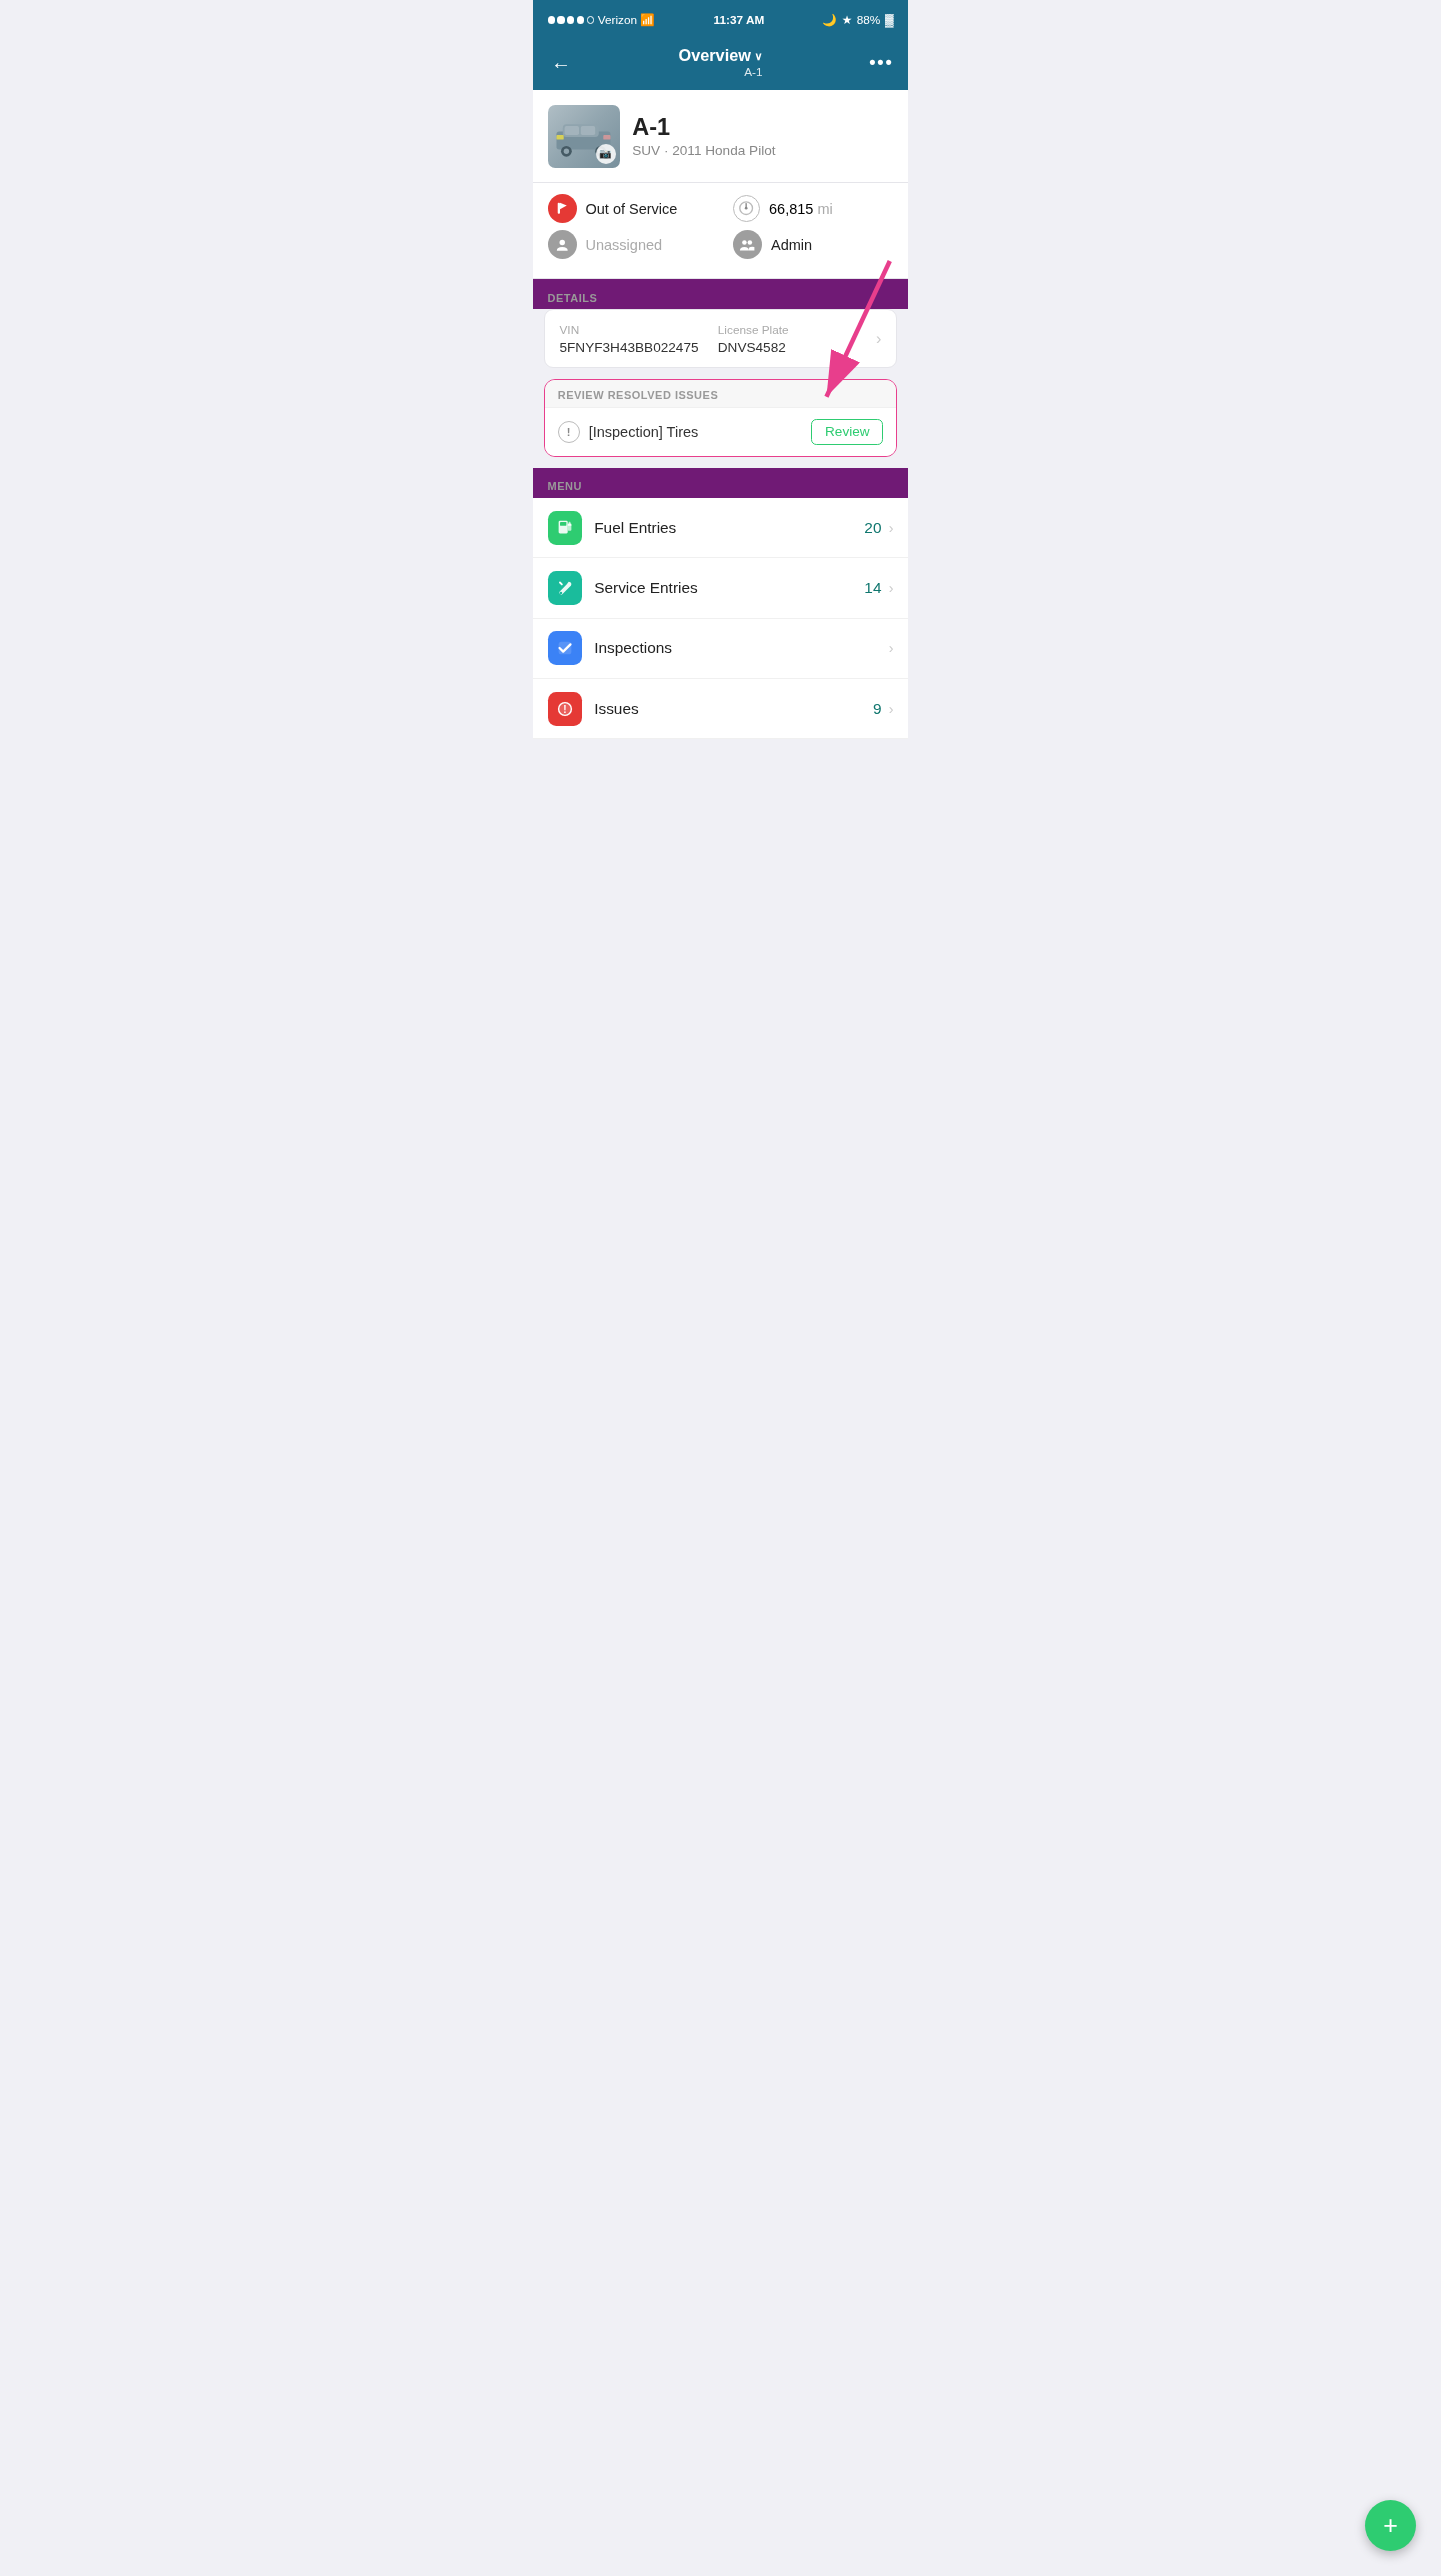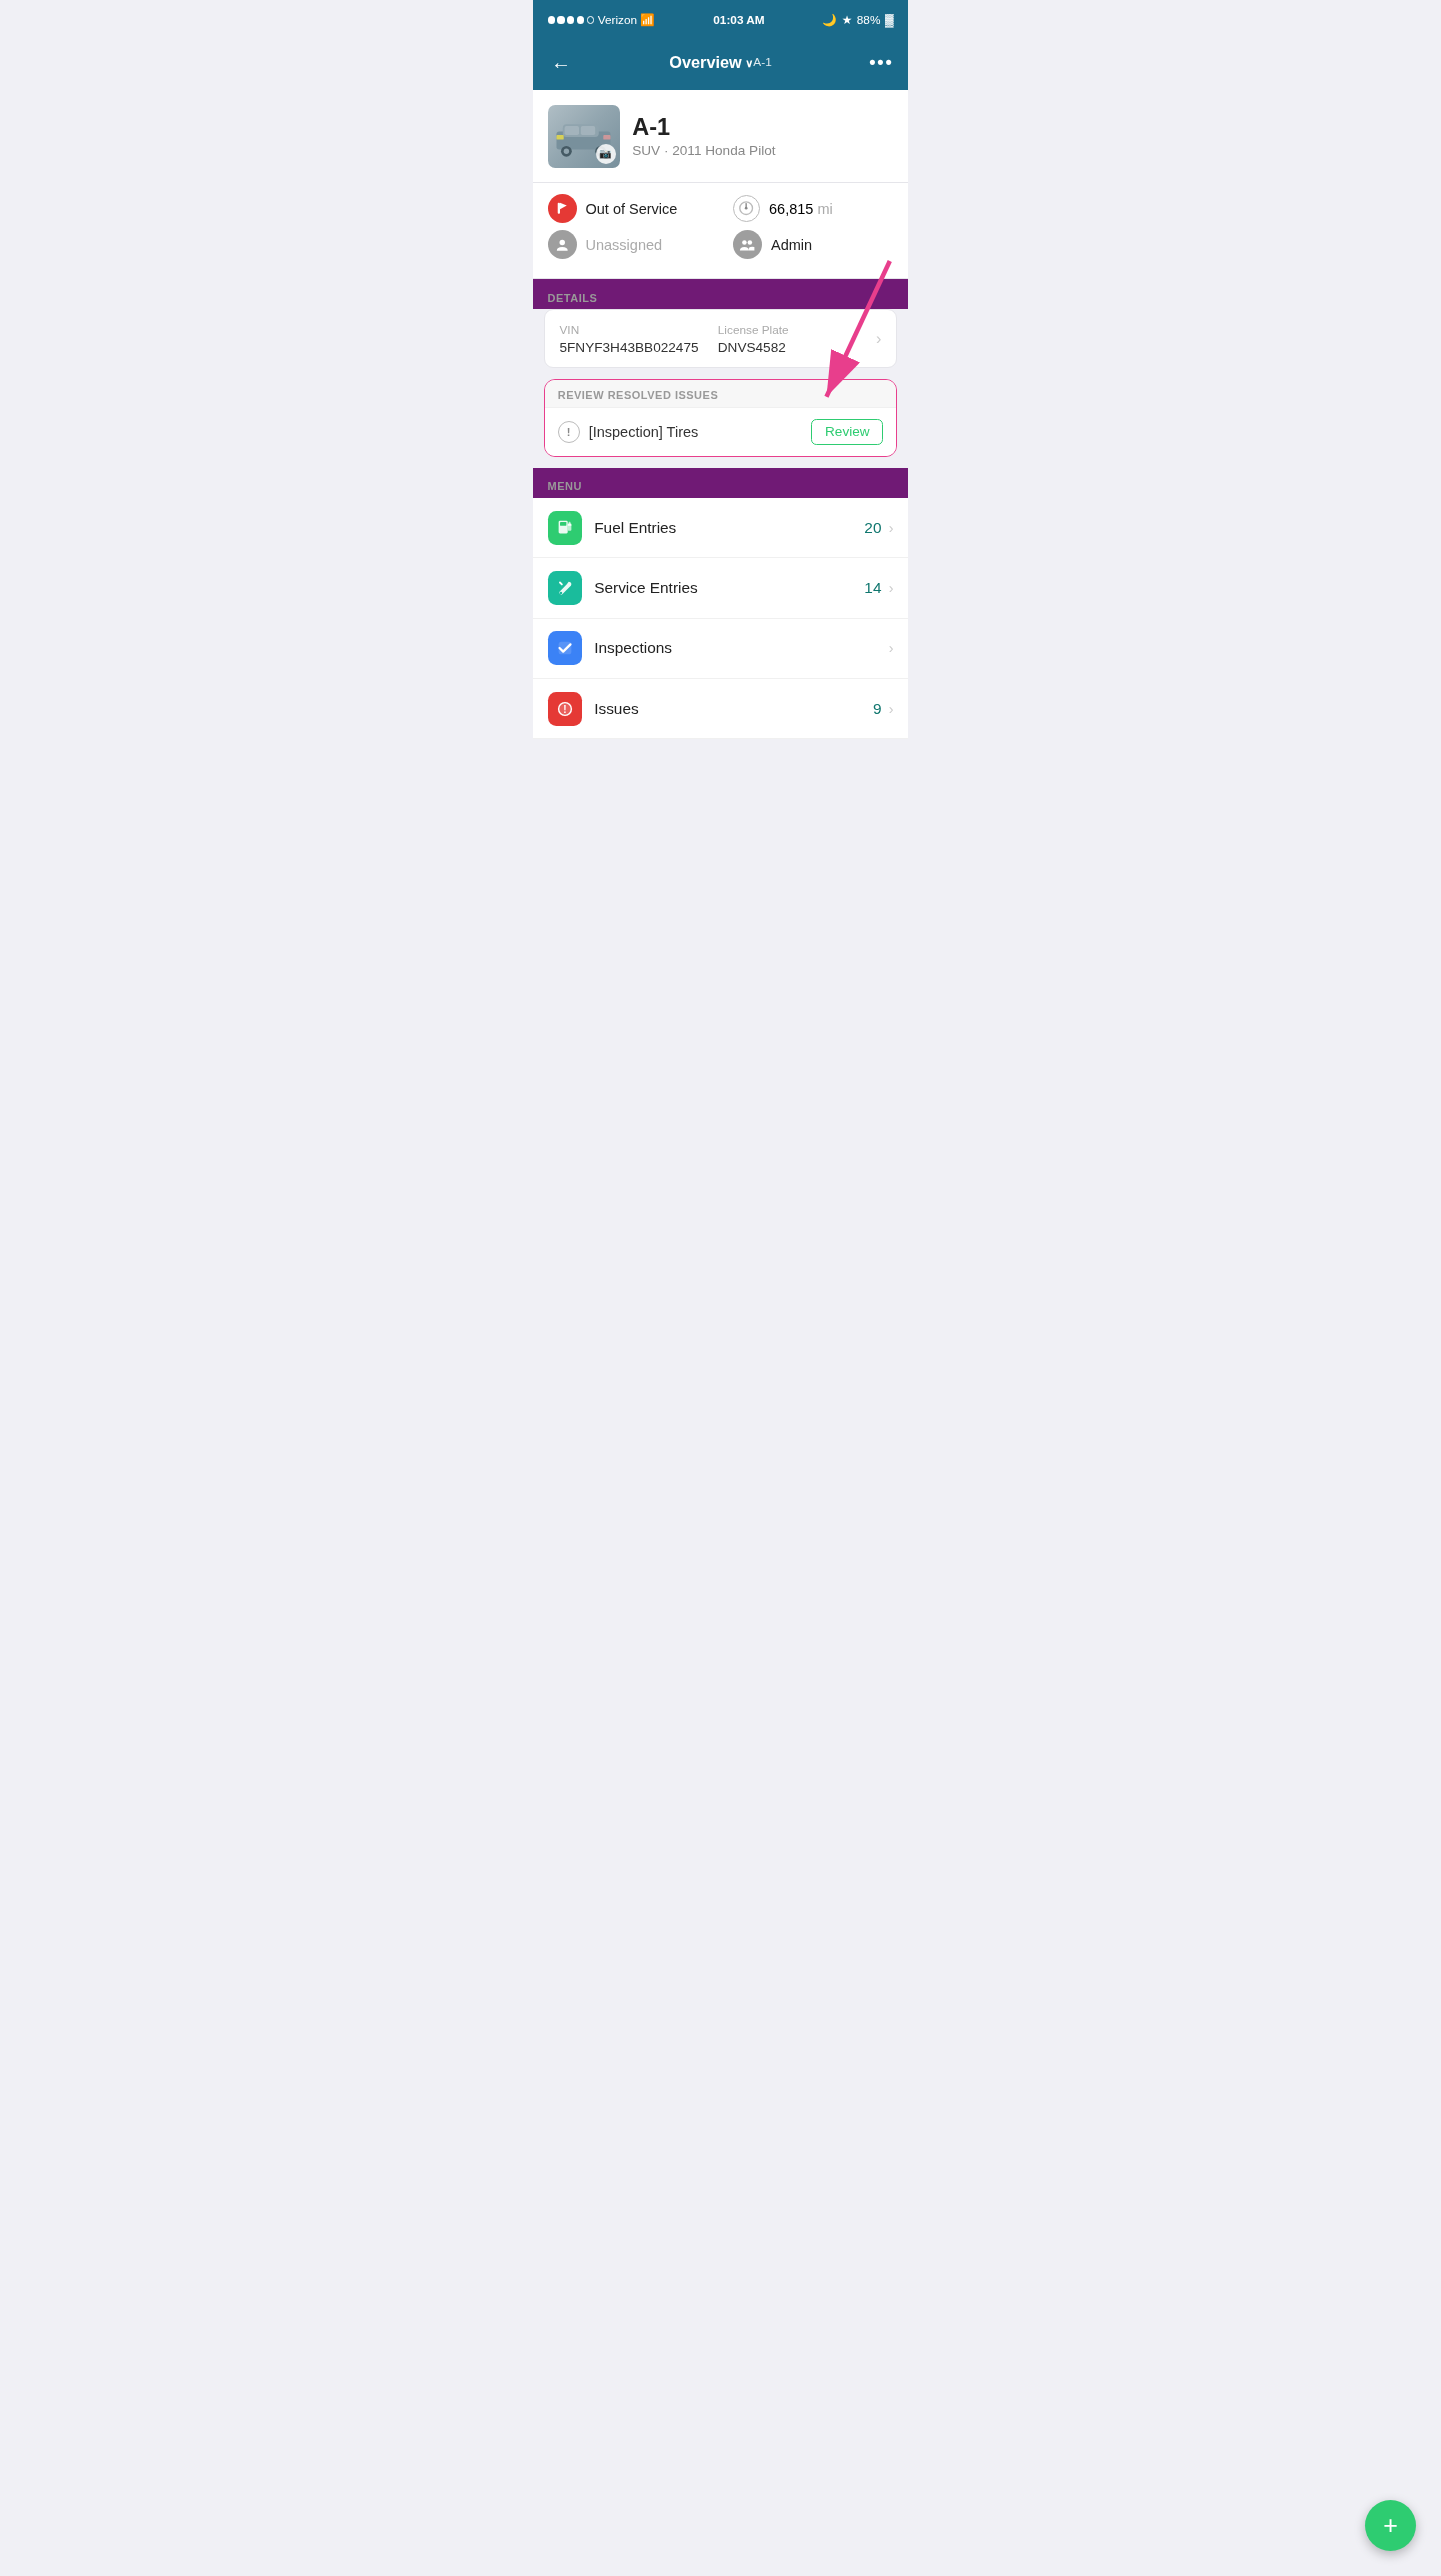--- a/index.html
+++ b/index.html
@@ -45,21 +45,22 @@
     }
     .nav-back {
       color: white;
       font-size: 20px;
       font-weight: 300;
       cursor: pointer;
       padding: 3.6px;
     }
     .nav-title-block {
       display: flex;
-      align-items: center;
+      flex-direction: column;
+      align-items: flex-end;
       position: absolute;
       left: 50%;
       transform: translateX(-50%);
     }
     .nav-title {
       font-size: 16.3px;
       font-weight: 700;
       color: white;
       display: flex;
       align-items: center;
@@ -369,21 +370,21 @@
     <div class="signal-dots">
       <div class="dot"></div>
       <div class="dot"></div>
       <div class="dot"></div>
       <div class="dot"></div>
       <div class="dot empty"></div>
     </div>
     <span>Verizon</span>
     <span>📶</span>
   </div>
-  <div class="status-bar-center">01:03 AM</div>
+  <div class="status-bar-center">11:37 AM</div>
   <div class="status-bar-right">
     <span>🌙</span>
     <span>★</span>
     <span>88%</span>
     <span>▓</span>
   </div>
 </div>
 
 <div class="nav-bar">
   <div class="nav-back">←</div>

